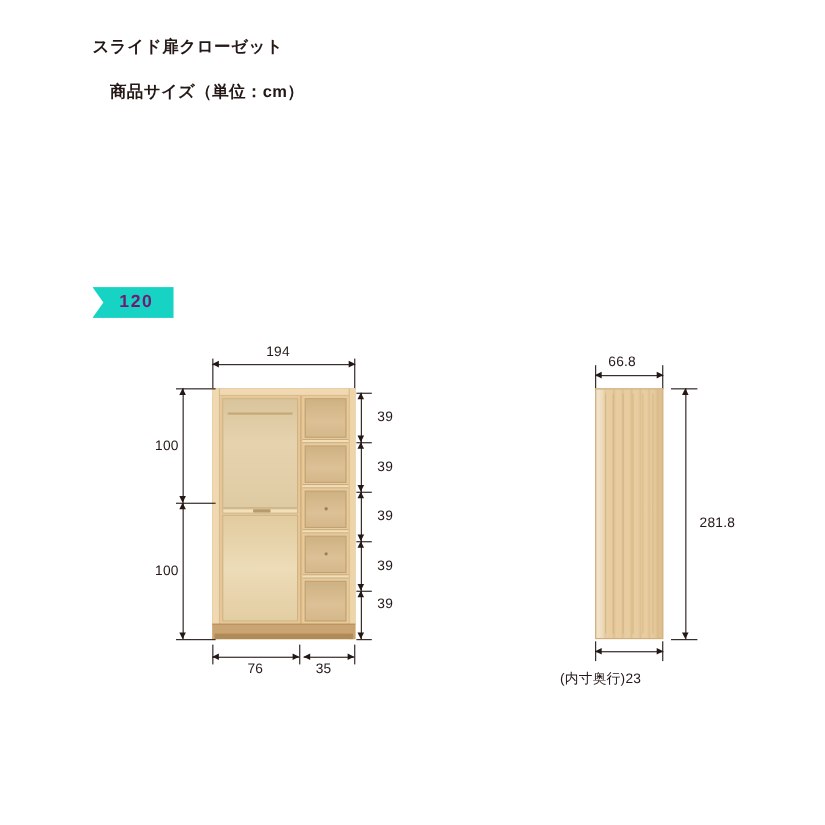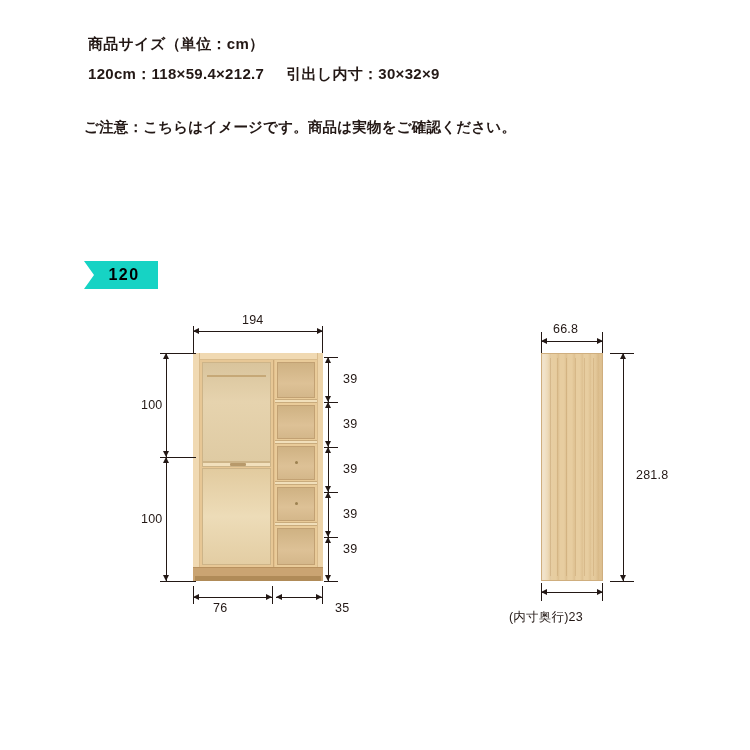--- a/index.html
+++ b/index.html
@@ -27,21 +27,21 @@
     font-size: 15px;
     font-weight: bold;
     letter-spacing: 0.5px;
     margin: 0 0 22px 0;
     line-height: 1.2;
   }
   .spec-line {
     font-size: 15px;
     font-weight: bold;
     letter-spacing: 0.3px;
-    margin: 0 0 10px 4px;
+    margin: 0 0 10px 16px;
     line-height: 1.35;
   }
   .spec-line.second {
     margin-bottom: 0;
   }
   .gap-inner {
     display: inline-block;
     width: 22px;
   }
   .notice {
@@ -53,21 +53,21 @@
   }
 
   
   .badge {
     position: absolute;
     left: 84px;
     top: 261px;
     width: 74px;
     height: 28px;
     background: #16d3c4;
-    color: #000000;
+    color: #701a75;
     font-size: 16px;
     font-weight: bold;
     letter-spacing: 1.5px;
     display: flex;
     align-items: center;
     justify-content: center;
     clip-path: polygon(0 0, 100% 0, 100% 100%, 0 100%, 10px 50%);
     padding-left: 6px;
     box-sizing: border-box;
   }
@@ -292,25 +292,22 @@
     background: rgba(190,152,99,0.35);
     width: 1px;
     top: 4px;
     bottom: 4px;
   }
 </style>
 </head>
 <body>
 
 <div class="header">
+  <p class="title">スライド扉クローゼット</p>
   <p class="spec-line">商品サイズ（単位：cm）</p>
-  <p class="spec-line second">
-    <span>120cm：118×59.4×212.7</span><span class="gap-inner"></span><span>引出し内寸：30×32×9</span>
-  </p>
-  <p class="notice">ご注意：こちらはイメージです。商品は実物をご確認ください。</p>
 </div>
 
 <div class="badge">
   <span>120</span>
 </div>
 
 <div>
 
   <div class="line-h" style="left:193px; top:331px; width:130px;"></div>
   <div class="arrow arrow-l" style="left:193px; top:328px;"></div>
@@ -389,27 +386,27 @@
   <div class="dim-label" style="left:343px; top:417px;">39</div>
   <div class="dim-label" style="left:343px; top:462px;">39</div>
   <div class="dim-label" style="left:343px; top:507px;">39</div>
   <div class="dim-label" style="left:343px; top:542px;">39</div>
 
   <div class="line-h" style="left:193px; top:597px; width:79px;"></div>
   <div class="arrow arrow-l" style="left:193px; top:594px;"></div>
   <div class="arrow arrow-r" style="left:266px; top:594px;"></div>
   <div class="tick-v" style="left:193px; top:586px; height:18px;"></div>
   <div class="tick-v" style="left:272px; top:586px; height:18px;"></div>
-  <div class="dim-label" style="left:213px; top:601px;">76</div>
+  <div class="dim-label" style="left:225px; top:601px;">76</div>
 
   <div class="line-h" style="left:276px; top:597px; width:46px;"></div>
   <div class="arrow arrow-l" style="left:276px; top:594px;"></div>
   <div class="arrow arrow-r" style="left:316px; top:594px;"></div>
   <div class="tick-v" style="left:322px; top:586px; height:18px;"></div>
-  <div class="dim-label" style="left:287px; top:601px;margin-left:48px;">35</div>
+  <div class="dim-label" style="left:287px; top:601px;">35</div>
 </div>
 
 <div>
 
   <div class="line-h" style="left:541px; top:341px; width:62px;"></div>
   <div class="arrow arrow-l" style="left:541px; top:338px;"></div>
   <div class="arrow arrow-r" style="left:597px; top:338px;"></div>
   <div class="tick-v" style="left:541px; top:332px; height:22px;"></div>
   <div class="tick-v" style="left:602px; top:332px; height:22px;"></div>
   <div class="dim-label" style="left:553px; top:322px;">66.8</div>

